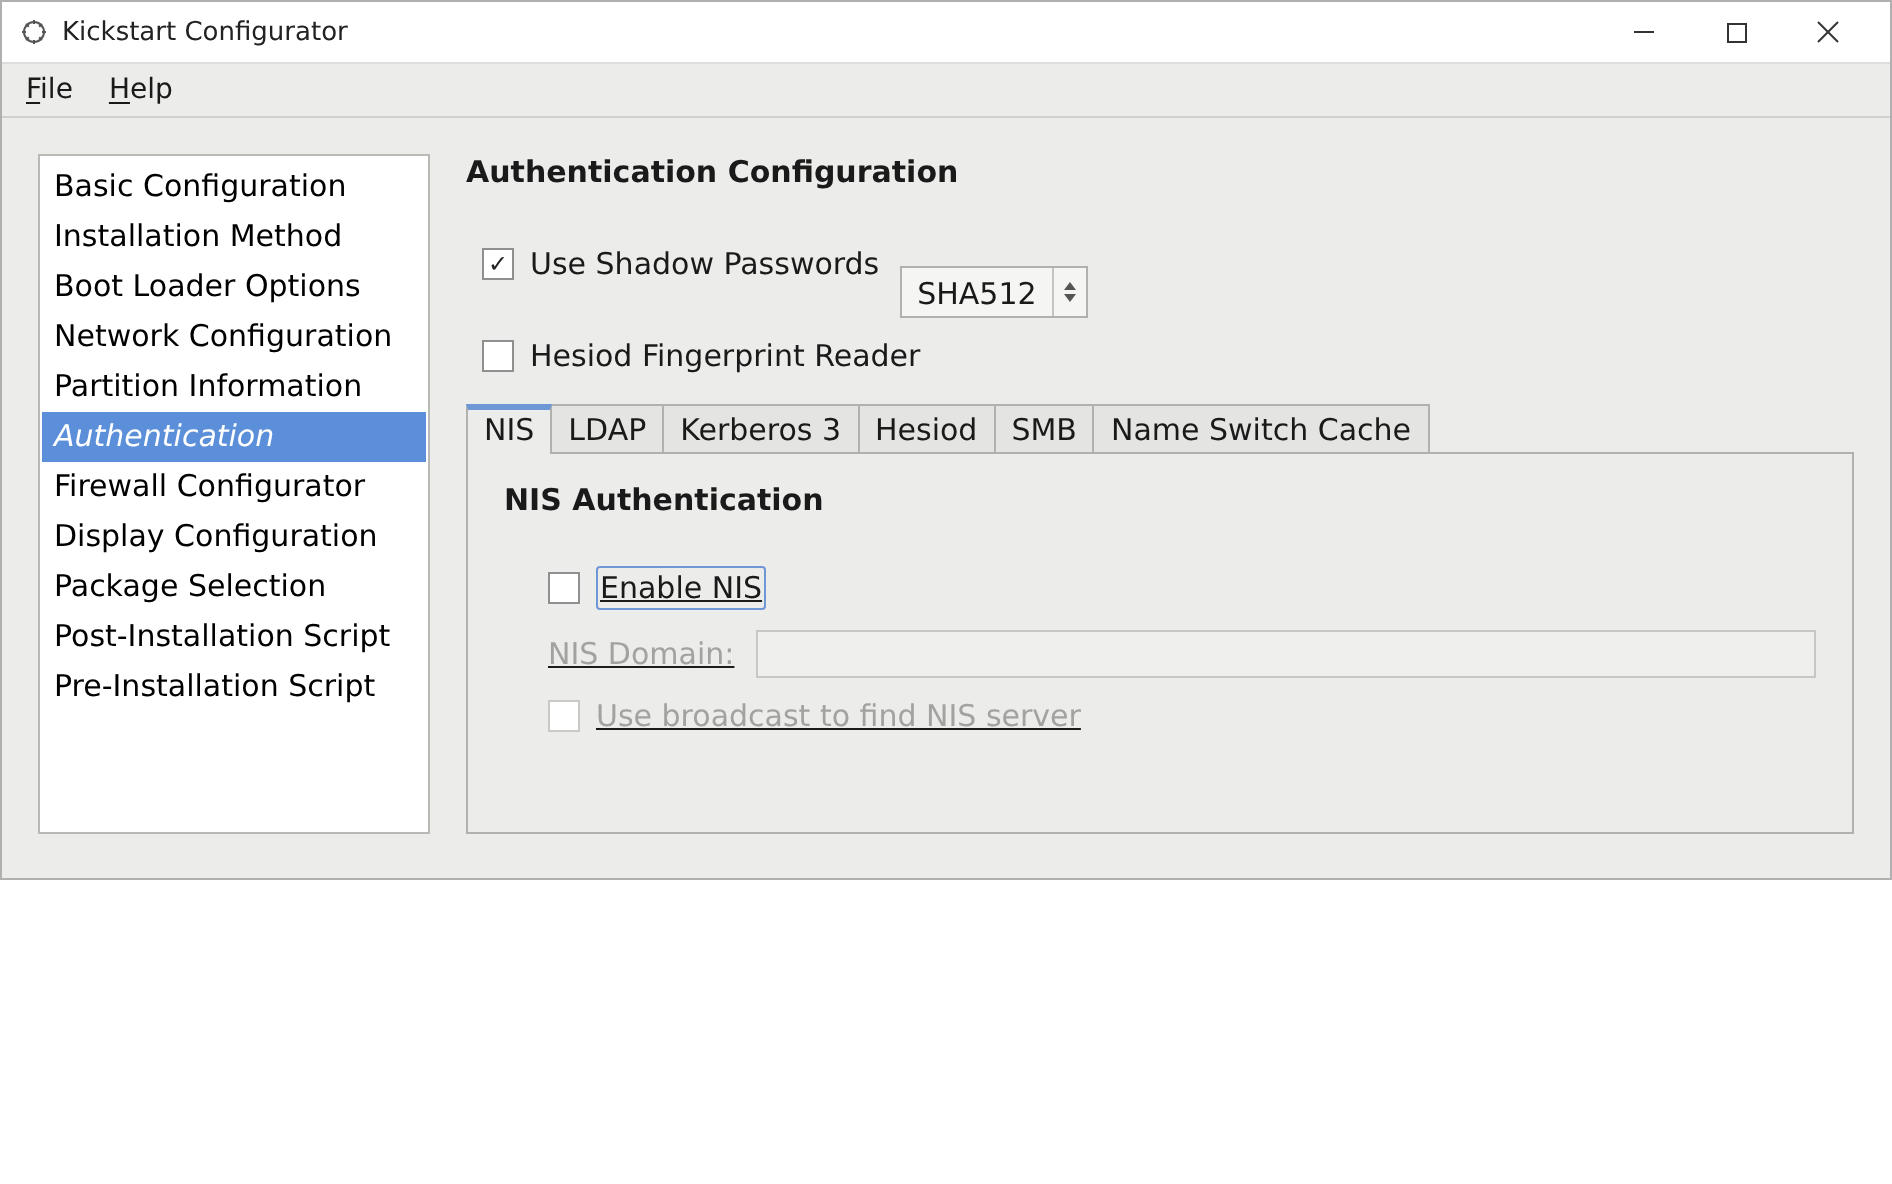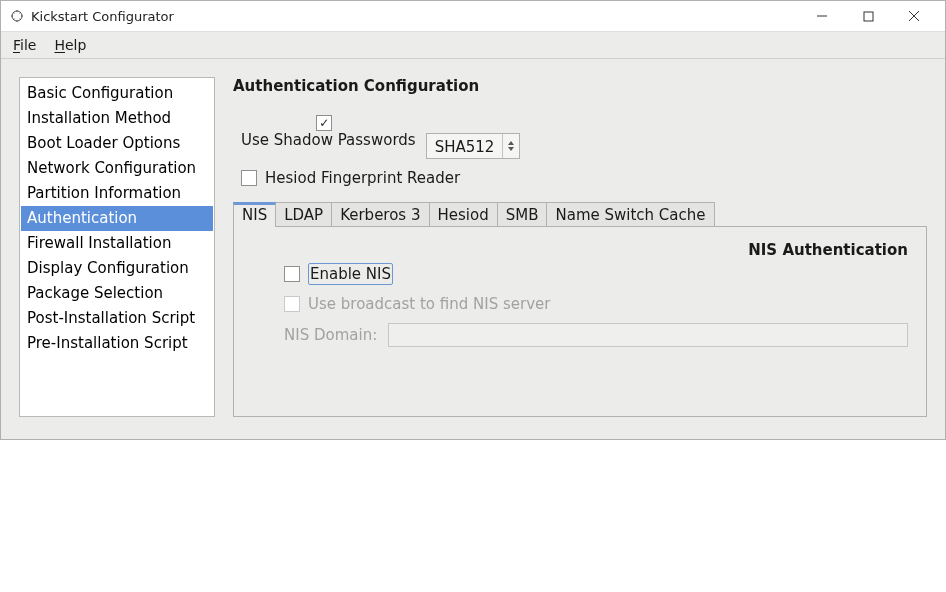--- a/index.html
+++ b/index.html
@@ -13,21 +13,21 @@
   .win-btn svg{stroke:#333;stroke-width:1;}
   
   .menubar{height:26px;background:#ececeb;border-bottom:1px solid #d0d0d0;display:flex;align-items:center;padding:0 4px;gap:2px;font-size:14px;}
   .menu-item{padding:2px 8px;}
   .menu-item .ul{text-decoration:underline;text-underline-offset:2px;}
   
   .client{flex:1;background:#ececeb;display:flex;padding:18px 18px 22px 18px;box-sizing:border-box;gap:18px;}
   
   .sidebar{width:196px;background:#fff;border:1px solid #b9b9b5;padding:3px 1px;box-sizing:border-box;overflow:hidden;}
   .side-item{padding:2px 6px;font-size:15px;color:#000000;white-space:nowrap;line-height:21px;}
-  .side-item.selected{background:#5b8fda;color:#fff;}
+  .side-item.selected{background:#5b8fda;color:#fff;font-style:italic;}
   
   .main{flex:1;display:flex;flex-direction:column;}
   .section-title{font-weight:700;font-size:15px;margin-bottom:10px;}
   .row{display:flex;align-items:center;gap:10px;margin-bottom:10px;}
   .chk{width:14px;height:14px;border:1px solid #8f8f8f;background:#fff;display:inline-flex;align-items:center;justify-content:center;margin-right:8px;}
   .chk.checked::after{content:"✓";font-size:12px;line-height:12px;color:#222;}
   .chk.disabled{border-color:#c9c9c7;}
   label.opt{display:flex;align-items:center;font-size:15px;}
   
   .combo{display:inline-flex;border:1px solid #b1b1ad;background:#f5f5f4;height:24px;align-items:stretch;margin-top:28px;}
@@ -35,28 +35,28 @@
   .combo .combo-btn{width:16px;border-left:1px solid #c4c4c0;display:flex;flex-direction:column;align-items:center;justify-content:center;gap:0;}
   .combo .tri{width:0;height:0;border-left:3px solid transparent;border-right:3px solid transparent;}
   .combo .tri.up{border-bottom:4px solid #555;margin-bottom:1px;}
   .combo .tri.down{border-top:4px solid #555;margin-top:1px;}
   
   .tabstrip{display:flex;align-items:flex-end;margin-top:4px;position:relative;}
   .tab{border:1px solid #b1b1ad;border-bottom:none;background:#e4e4e2;padding:3px 8px;font-size:15px;margin-right:0;position:relative;top:1px;}
   .tab + .tab{margin-left:-1px;}
   .tab.active{background:#ececeb;border-top:3px solid #6e97d6;padding-top:1px;z-index:2;}
   .tabpanel{border:1px solid #b1b1ad;flex:1;padding:14px 18px;box-sizing:border-box;background:#ececeb;position:relative;}
-  .sub-title{font-weight:700;font-size:15px;margin-bottom:4px;text-align:right;}
+  .sub-title{font-weight:700;font-size:15px;margin-bottom:24px;}
   .enable-nis-wrap{border:1.5px solid #6e97d6;border-radius:2px;display:inline-block;padding:1px;}
   .form-row{display:flex;align-items:center;margin-top:10px;gap:10px;}
   .form-row .lbl{width:94px;color:#a2a29f;font-size:15px;}
   .form-row.disabled .lbl, .form-row.disabled label.opt{color:#a2a29f;}
   .tinput{flex:1;height:22px;border:1px solid #c7c7c4;background:#f0f0ee;}
   .tinput.disabled{background:#efefed;}
-  .indent{margin-left:32px;}
+  .indent{margin-left:22px;text-decoration:underline;}
 </style>
 </head>
 <body>
 
 <div class="window">
 
   <div class="titlebar">
     <span class="app-icon">
       <svg width="16" height="16" viewBox="0 0 16 16">
           <circle cx="8" cy="8" r="5" fill="none" stroke="#555" stroke-width="1"></circle>
@@ -90,32 +90,32 @@
 
   <div class="client">
 
     <div class="sidebar">
       <div class="side-item">Basic Configuration</div>
       <div class="side-item">Installation Method</div>
       <div class="side-item">Boot Loader Options</div>
       <div class="side-item">Network Configuration</div>
       <div class="side-item">Partition Information</div>
       <div class="side-item selected">Authentication</div>
-      <div class="side-item">Firewall Installation</div>
+      <div class="side-item">Firewall Configurator</div>
       <div class="side-item">Display Configuration</div>
       <div class="side-item">Package Selection</div>
       <div class="side-item">Post-Installation Script</div>
       <div class="side-item">Pre-Installation Script</div>
     </div>
 
     <div class="main">
       <div class="section-title">Authentication Configuration</div>
 
       <div class="row">
-        <label class="opt" style="margin-left:8px;flex-direction:column;">
+        <label class="opt" style="margin-left:8px;">
           <span class="chk checked"></span>
           <span>Use Shadow Passwords</span>
         </label>
         <div class="combo">
           <span class="combo-val">SHA512</span>
           <span class="combo-btn">
             <span class="tri up"></span>
               <span class="tri down"></span>
           </span>
         </div>
@@ -142,29 +142,29 @@
 
         <div class="indent">
           <label class="opt">
             <span class="chk"></span>
             <span class="enable-nis-wrap">
               <span class="nis-label">Enable NIS</span>
             </span>
           </label>
 
           <div class="form-row disabled">
+            <span class="lbl">NIS Domain:</span>
+            <div class="tinput disabled"></div>
+          </div>
+
+          <div class="form-row disabled">
             <label class="opt">
               <span class="chk disabled"></span>
               <span>Use broadcast to find NIS server</span>
             </label>
-          </div>
-
-          <div class="form-row disabled">
-            <span class="lbl">NIS Domain:</span>
-            <div class="tinput disabled"></div>
           </div>
 
         </div>
       </div>
 
     </div>
   </div>
 </div>
 
 </body></html>

